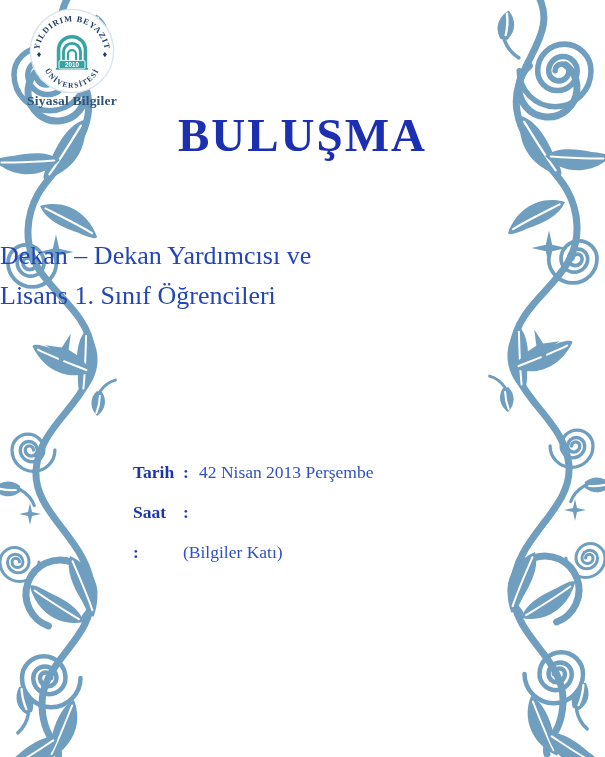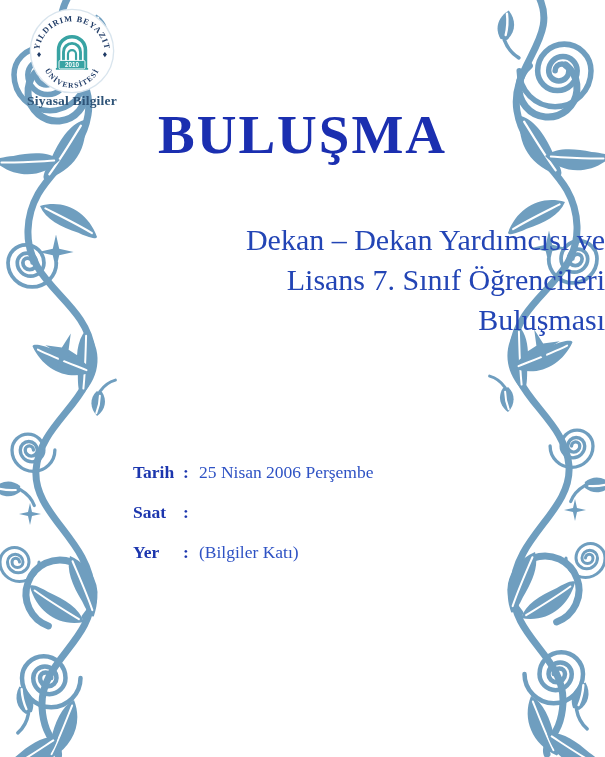--- a/index.html
+++ b/index.html
@@ -25,26 +25,26 @@
   
   .logo{position:absolute; left:29px; top:8px; width:86px; height:86px;}
   .faculty{
     position:absolute; left:0; top:93px; width:144px; text-align:center;
     font-weight:bold; font-size:13.5px; line-height:16px; color:var(--faculty-blue);
     letter-spacing:.2px;
   }
   
   .title{
     position:absolute; left:0; top:103px; width:100%; text-align:center;
-    font-size:55px; line-height:64px; font-weight:bold; letter-spacing:2px;
+    font-size:47px; line-height:64px; font-weight:bold; letter-spacing:2px;
     color:var(--title-blue);
   }
   .subtitle{
-    position:absolute; left:0; top:220px; width:100%; text-align:right;
-    font-size:30px; line-height:40px; color:var(--body-blue);
+    position:absolute; left:0; top:236px; width:100%; text-align:left;
+    font-size:26px; line-height:40px; color:var(--body-blue);
   }
   .details{position:absolute; left:133px; top:461px; font-size:17.5px; color:var(--value-blue);font-family:Liberation Serif, serif;}
   .detail-row{display:grid; grid-template-columns:50px 16px auto; margin-bottom:17px; line-height:23px;}
   .dlabel{font-weight:bold; color:var(--label-blue);}
   .dsep{font-weight:bold; color:var(--label-blue);}
   .dval{white-space:nowrap;}
 </style>
 </head>
 <body>
 
@@ -126,36 +126,34 @@
   </svg>
 
   <div class="faculty">
     <div>Siyasal Bilgiler</div>
   </div>
 
   <div class="title">BULUŞMA</div>
 
   <div class="subtitle">
     <div>Dekan – Dekan Yardımcısı ve</div>
-    <div>Lisans 7. Sınıf Öğrencileri</div>
-    <div>Buluşması</div>
+    <div>Lisans 1. Sınıf Öğrencileri</div>
   </div>
 
   <div class="details">
     <div class="detail-row">
       <span class="dlabel">Tarih</span>
       <span class="dsep">:</span>
-      <span class="dval">25 Nisan 2006 Perşembe</span>
+      <span class="dval">42 Nisan 2013 Perşembe</span>
     </div>
     <div class="detail-row">
       <span class="dlabel">Saat</span>
       <span class="dsep">:</span>
     </div>
     <div class="detail-row">
-      <span class="dlabel">Yer</span>
       <span class="dsep">:</span>
       <span class="dval">
         <div>(Bilgiler Katı)</div>
       </span>
     </div>
   </div>
 
 </div>
 
 </body></html>

